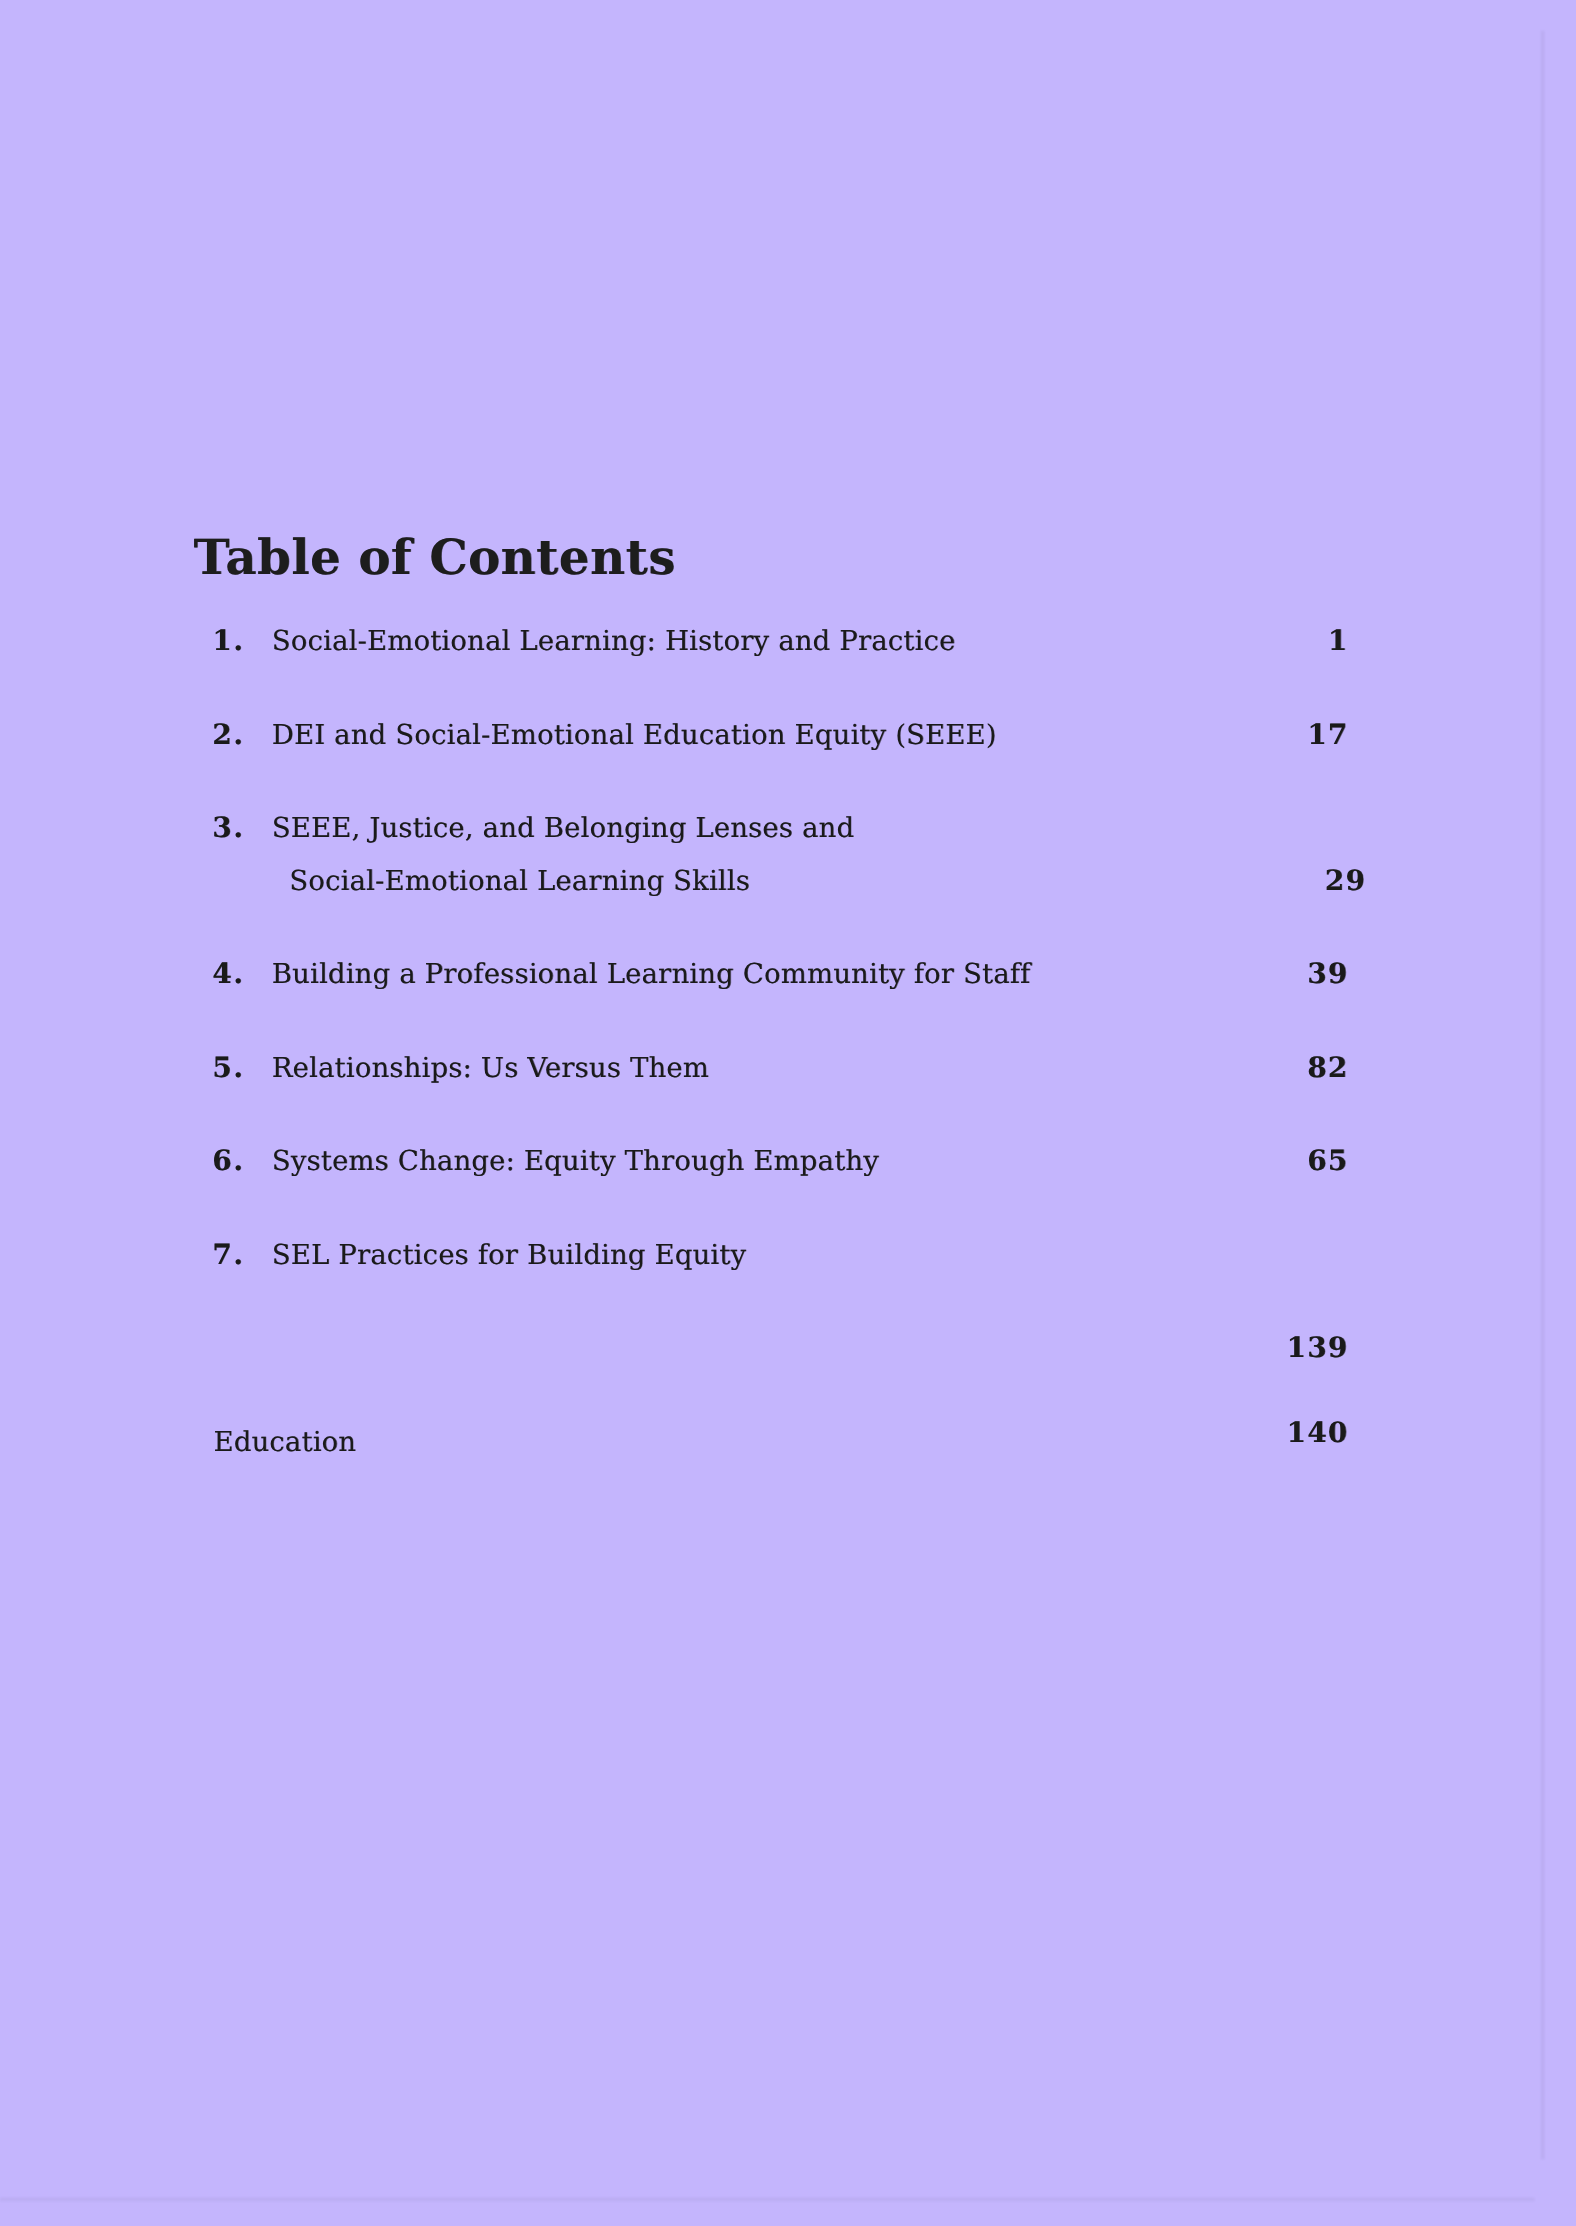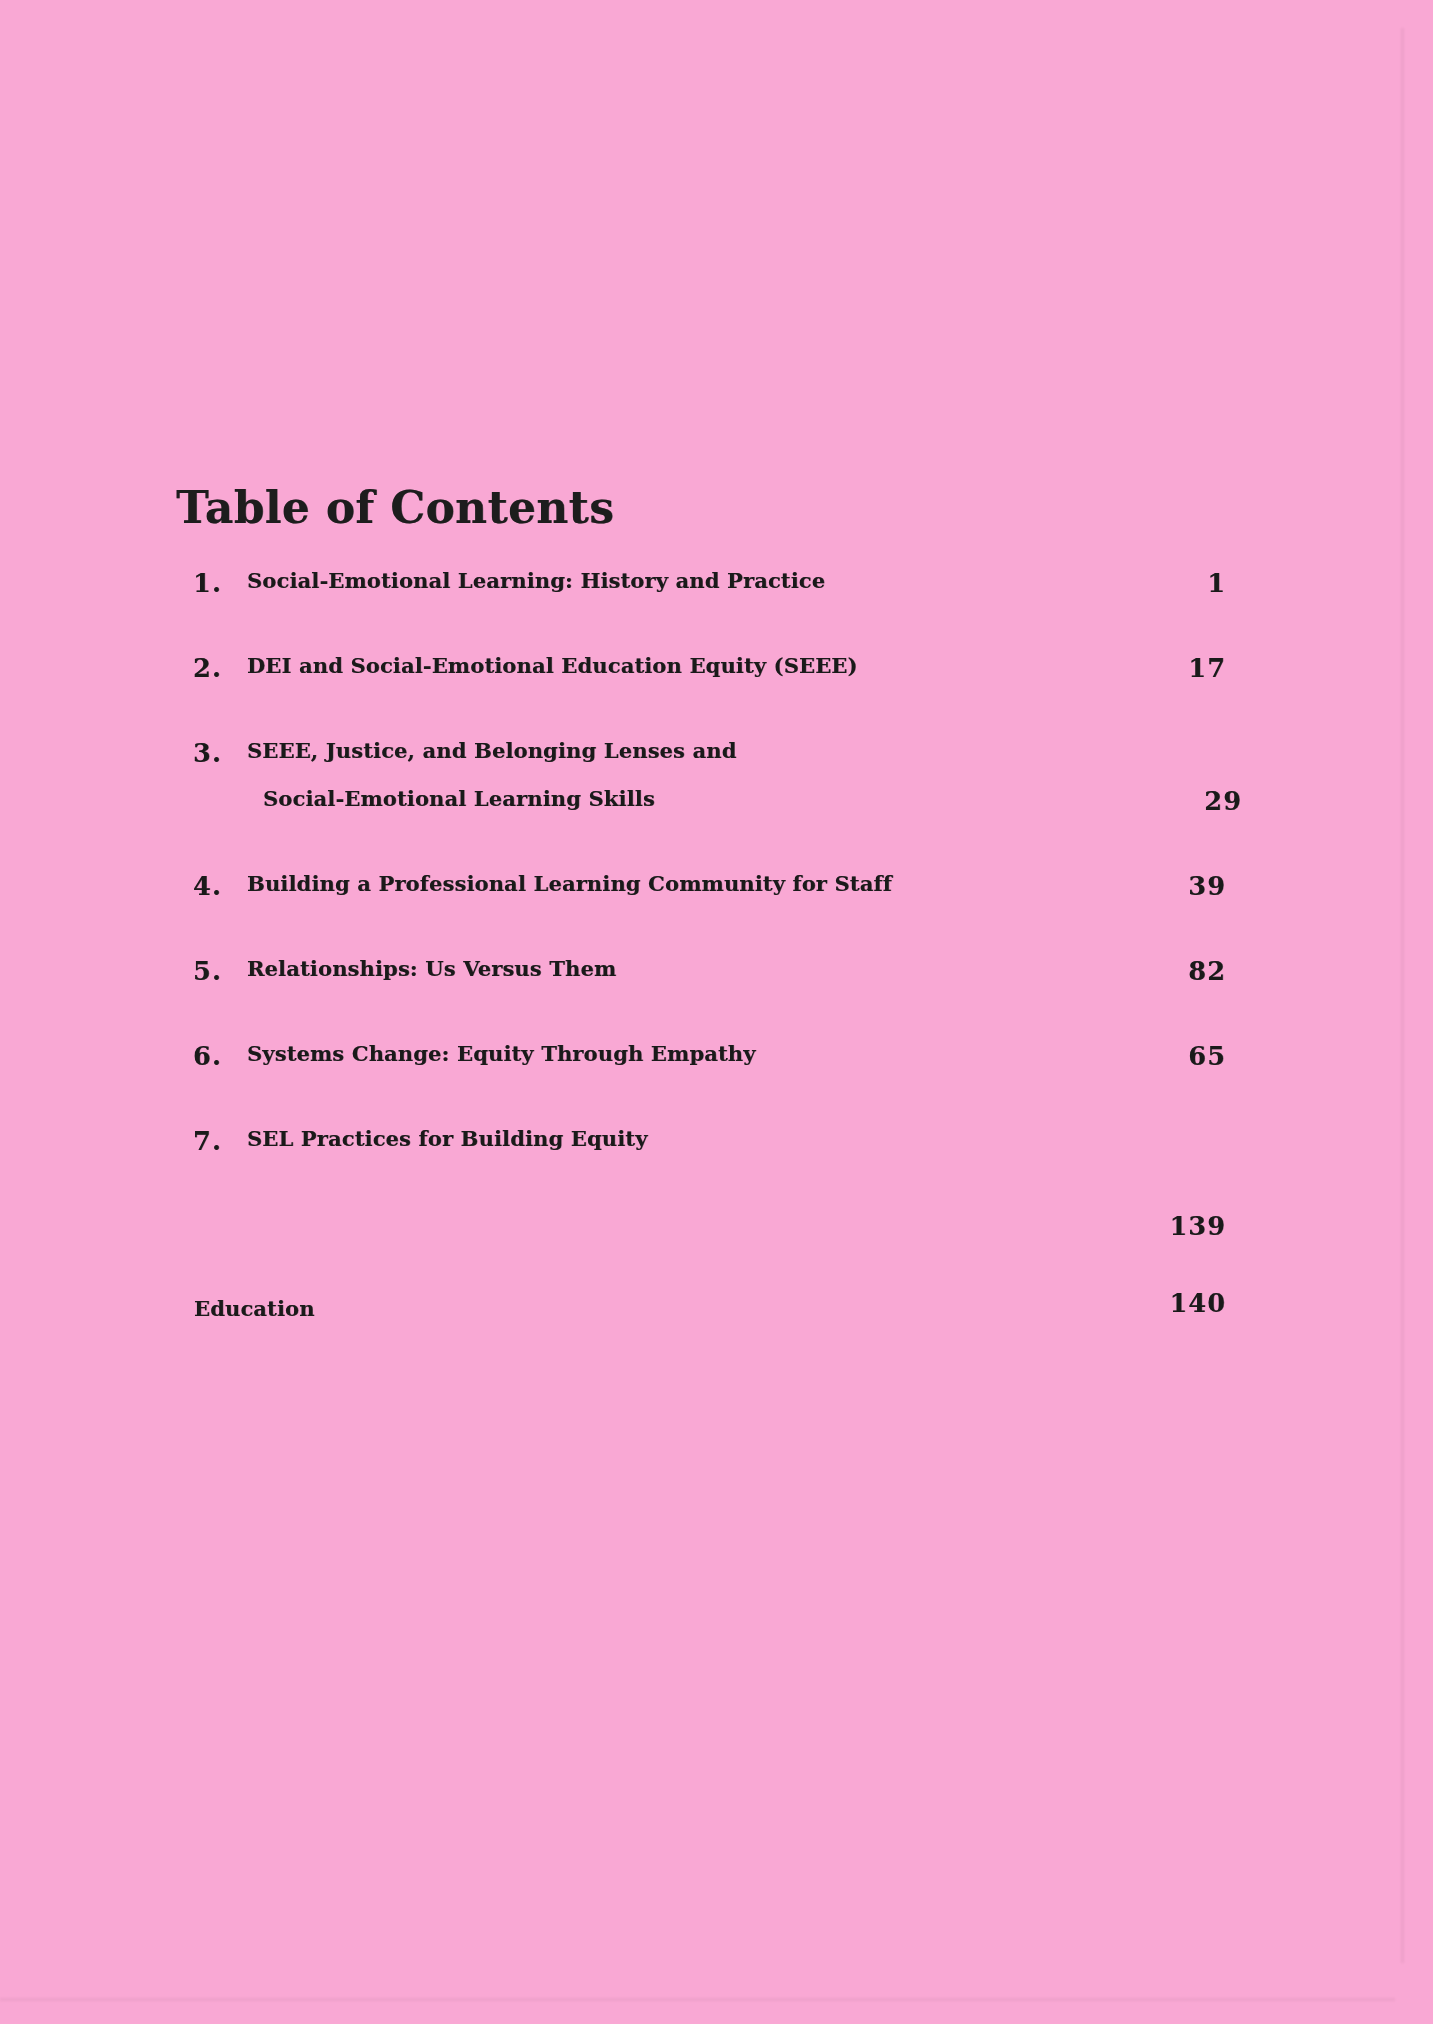--- a/index.html
+++ b/index.html
@@ -6,21 +6,21 @@
   html, body {
     margin: 0;
     padding: 0;
     background: #ffffff;
   }
 
   .scan-page {
     position: relative;
     width: 1433px;
     height: 2024px;
-    background: #f9a8d4;
+    background: #c4b5fd;
     overflow: hidden;
     font-family: "DejaVu Serif", "Liberation Serif", serif;
   }
 
   
   .page-edge-right {
     position: absolute;
     top: 28px;
     right: 28px;
     width: 5px;
@@ -97,22 +97,22 @@
     font-weight: 700;
     color: #1a1a1a;
     letter-spacing: 1.2px;
     text-shadow: 0.5px 0 0 rgba(26,26,26,0.5);
   }
 
   .entry-label {
     position: absolute;
     left: 247px;
     top: 0;
-    font-size: 21px;
-    font-weight: 700;
+    font-size: 25px;
+    font-weight: 400;
     color: #1a1a1a;
     white-space: nowrap;
     letter-spacing: 0.15px;
     text-shadow: 0.5px 0 0 rgba(26,26,26,0.5);
   }
 
   
   .entry-label.no-number {
     left: 194px;
   }

